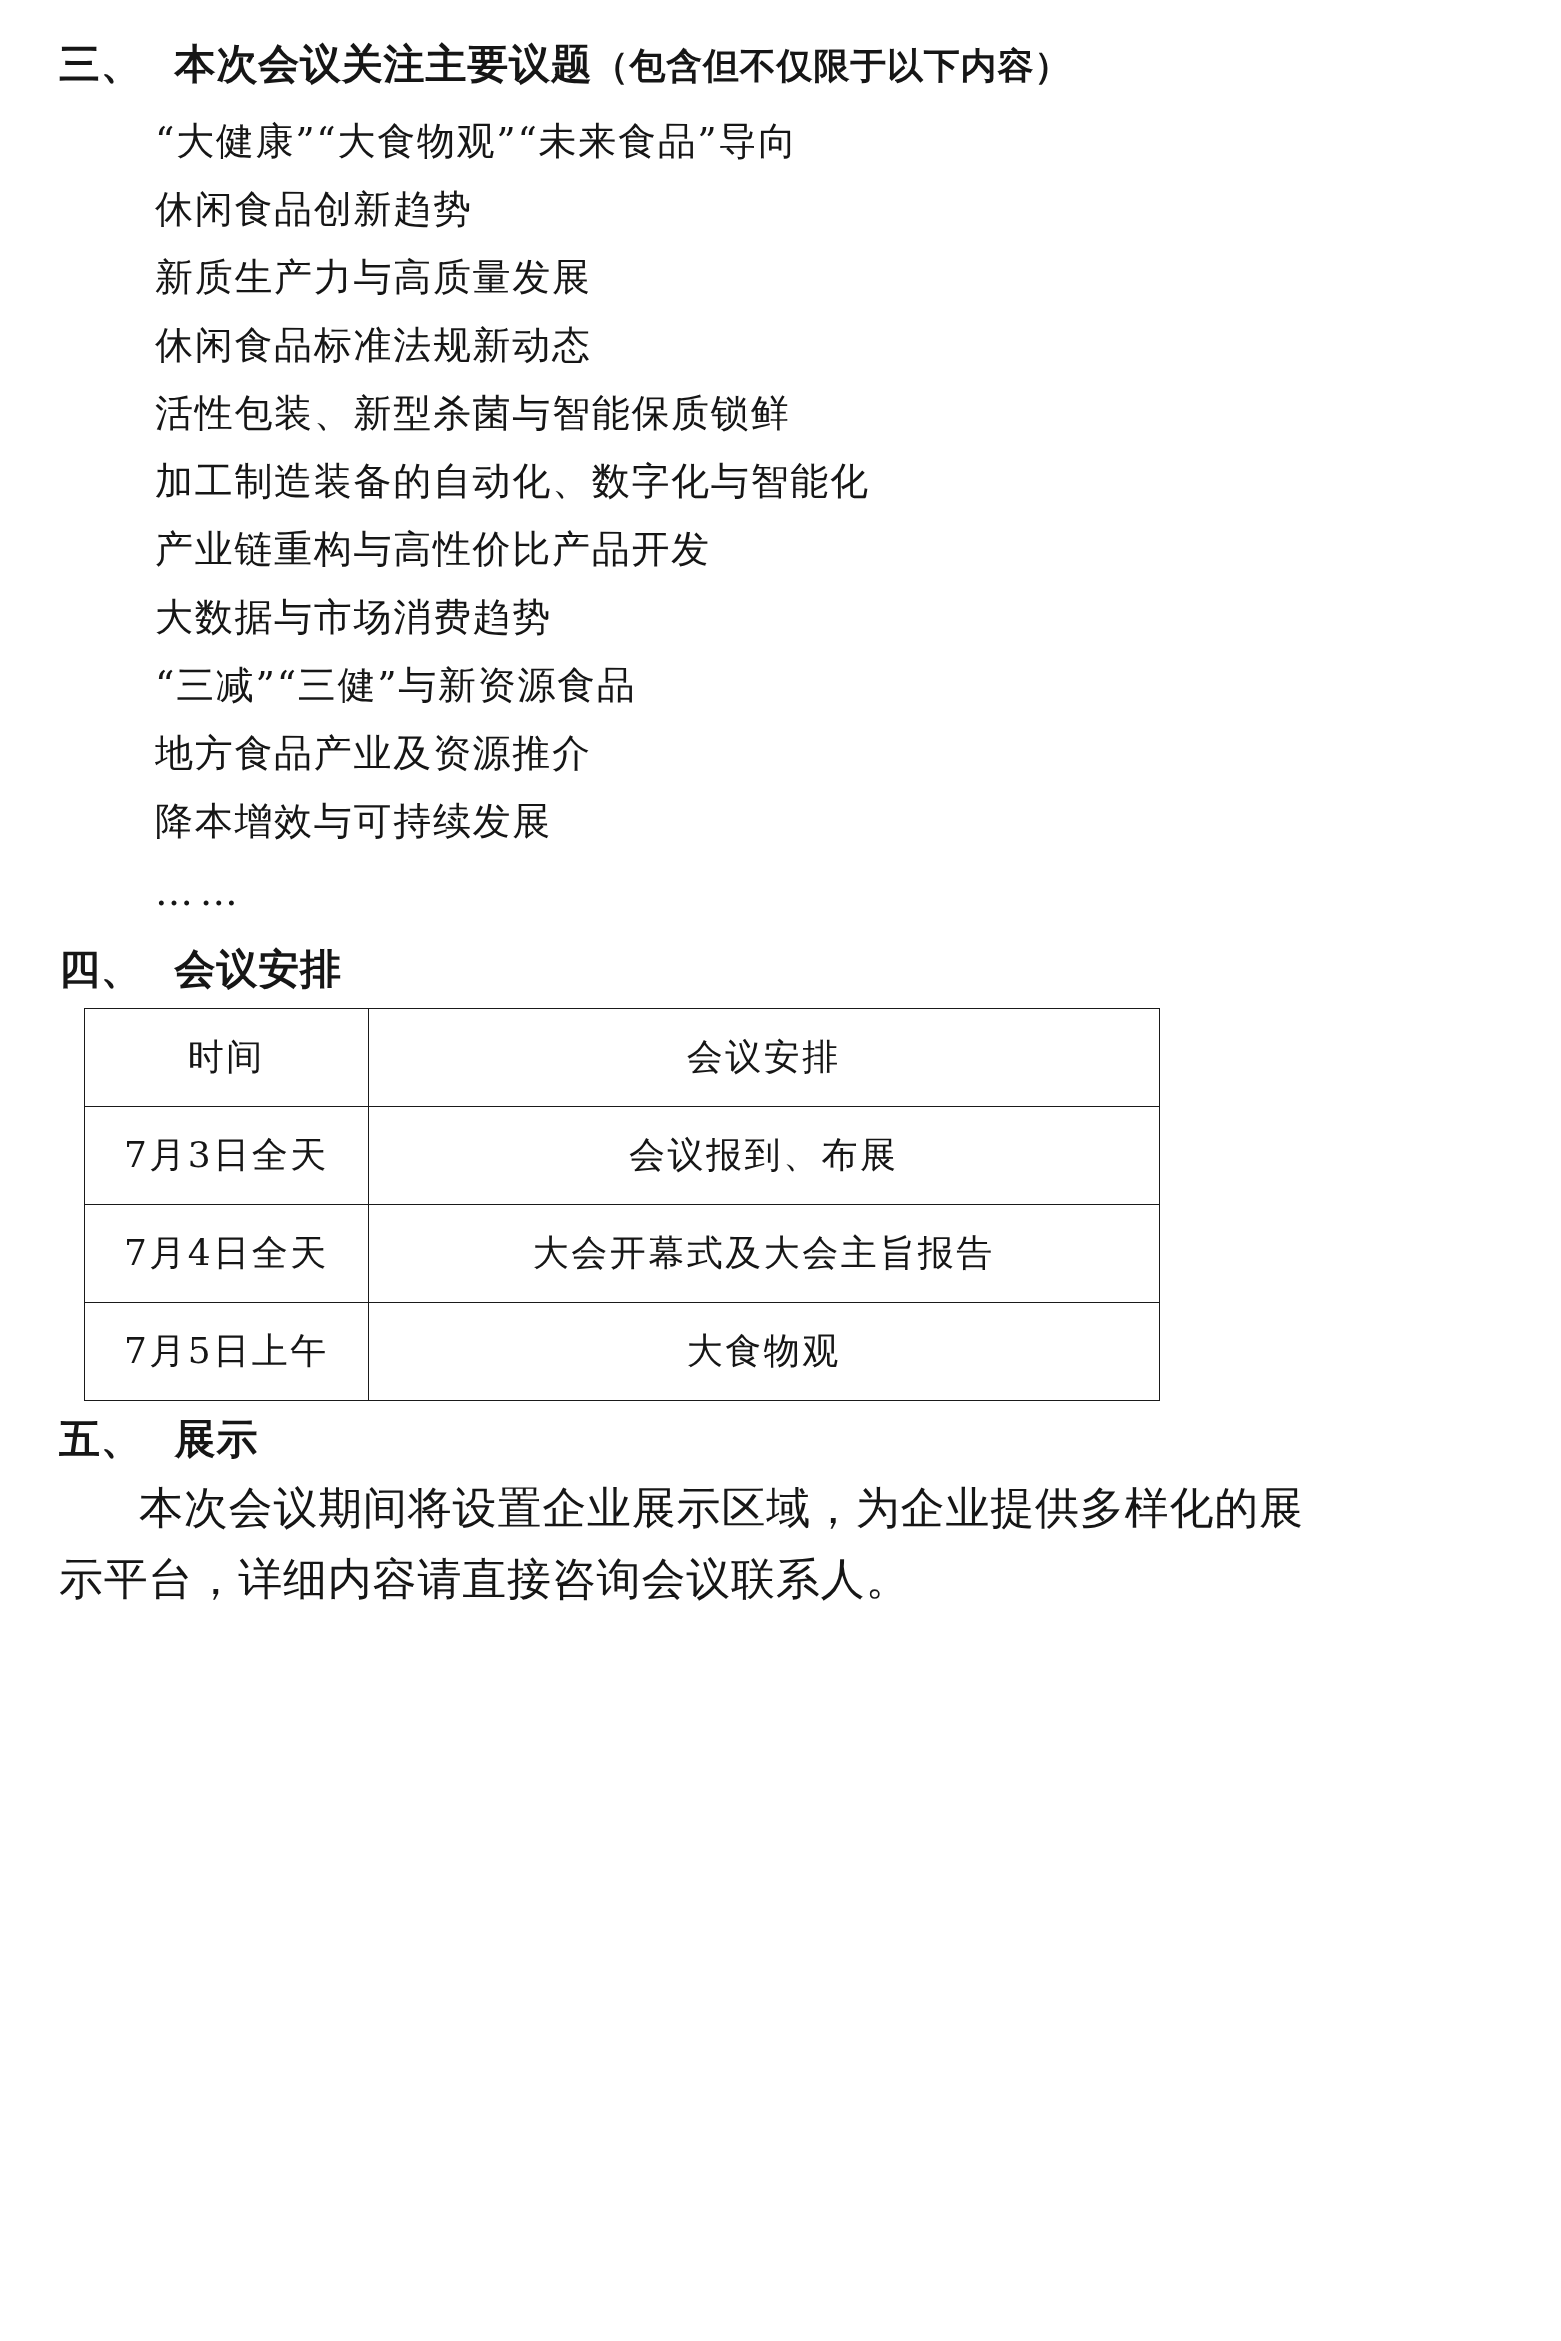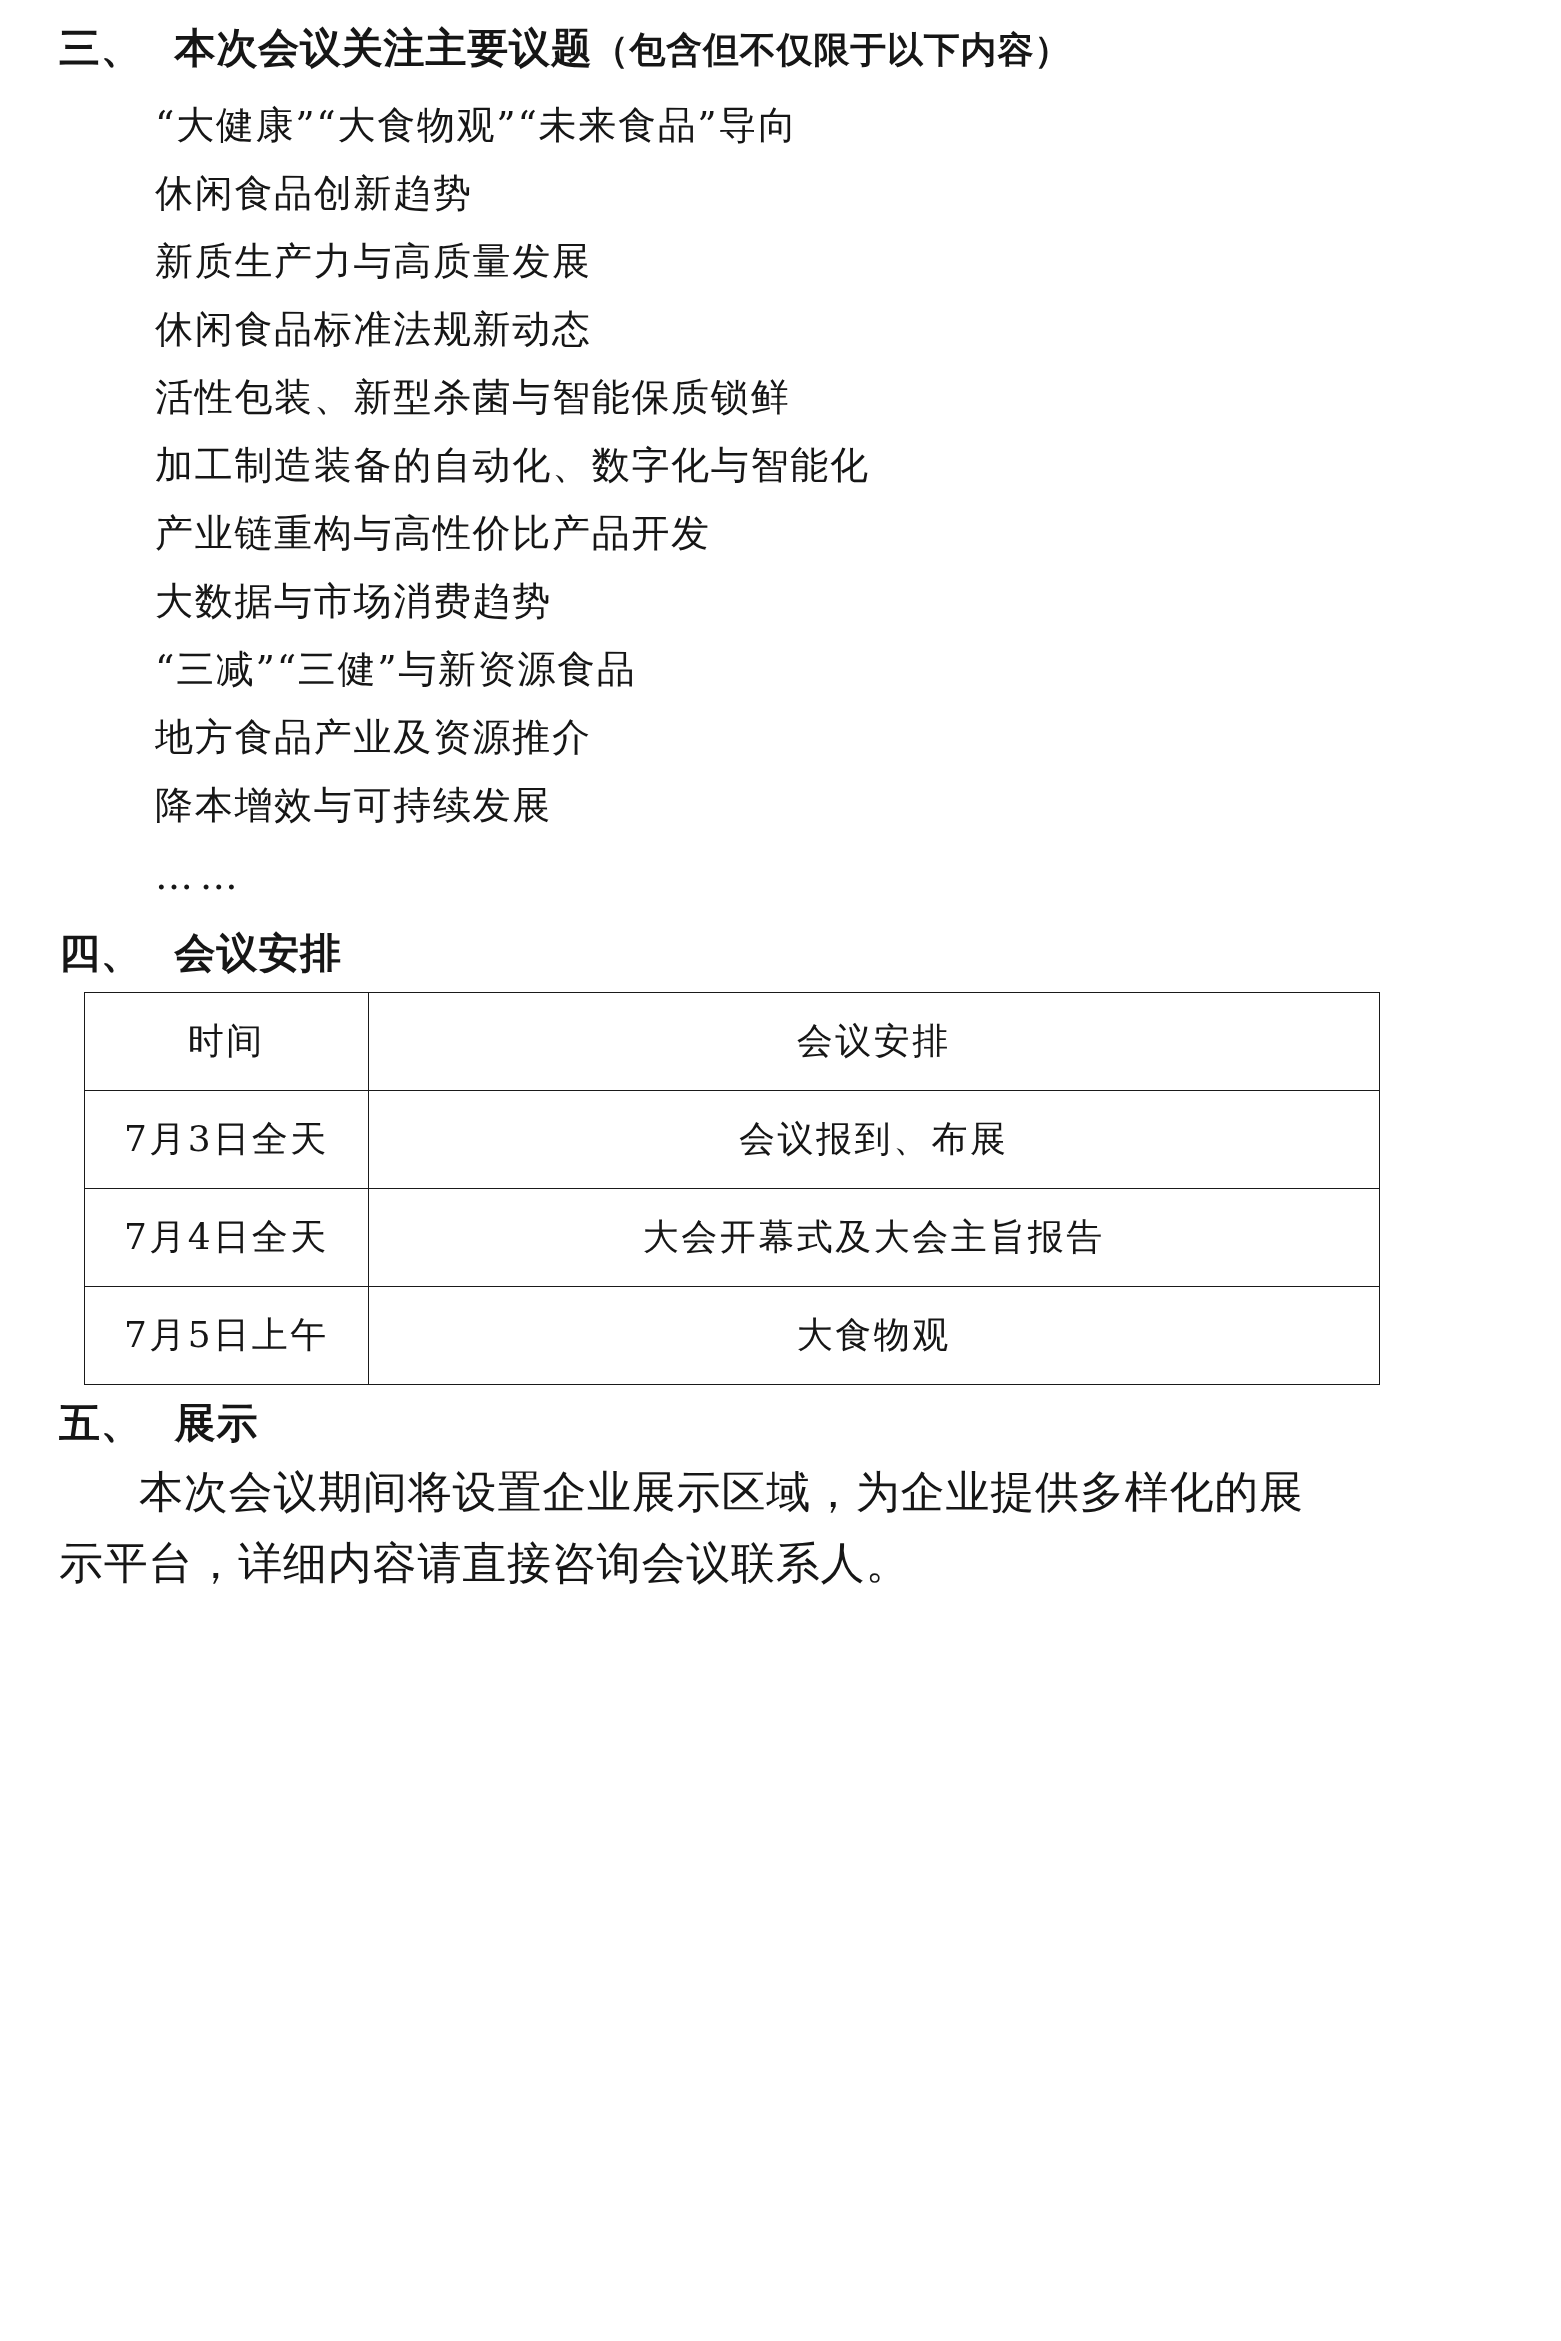--- a/index.html
+++ b/index.html
@@ -12,21 +12,21 @@
     height: 2342px;
     font-family: "DejaVu Serif", "Liberation Serif", serif;
     color: #161616;
     position: relative;
     overflow: hidden;
   }
   .page {
     width: 1562px;
     height: 2342px;
     box-sizing: border-box;
-    padding: 25px 100px 0 59px;
+    padding: 41px 100px 0 59px;
     position: relative;
   }
 
   
   .section-head {
     font-family: "DejaVu Sans", "Liberation Sans", sans-serif;
     font-weight: bold;
     font-size: 41px;
     letter-spacing: 0.8px;
     line-height: 1.15;
@@ -64,21 +64,21 @@
   .topics li.dots {
     font-size: 38px;
     letter-spacing: 6.7px;
     padding-top: 18.4px;
     padding-bottom: 5px;
   }
 
   
   table.schedule {
     border-collapse: collapse;
-    width: 1296px;
+    width: 1076px;
     margin: 0 0 0 25px;
     table-layout: fixed;
   }
   table.schedule td {
     border: 1.7px solid #1a1a1a;
     font-size: 36px;
     text-align: center;
     letter-spacing: 2.5px;
     height: 87px;
     padding: 5px 3.3px;

